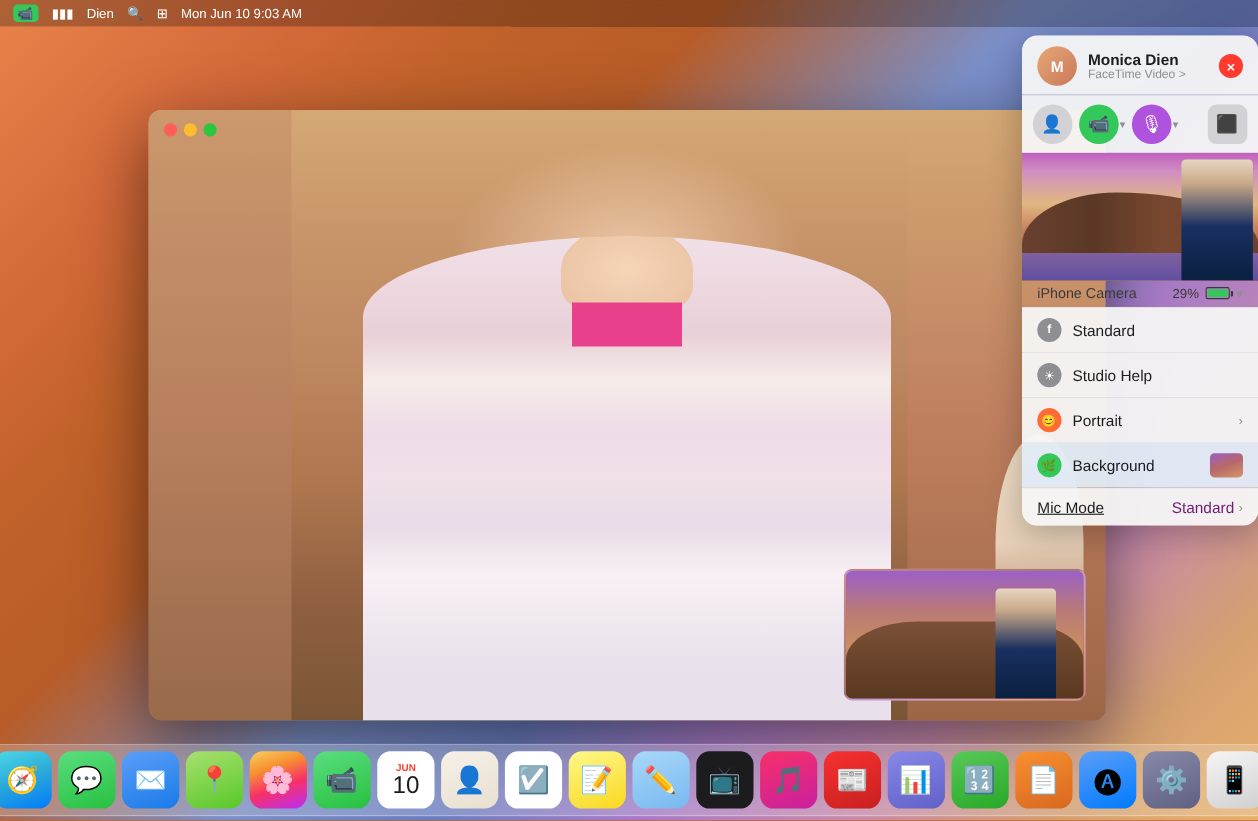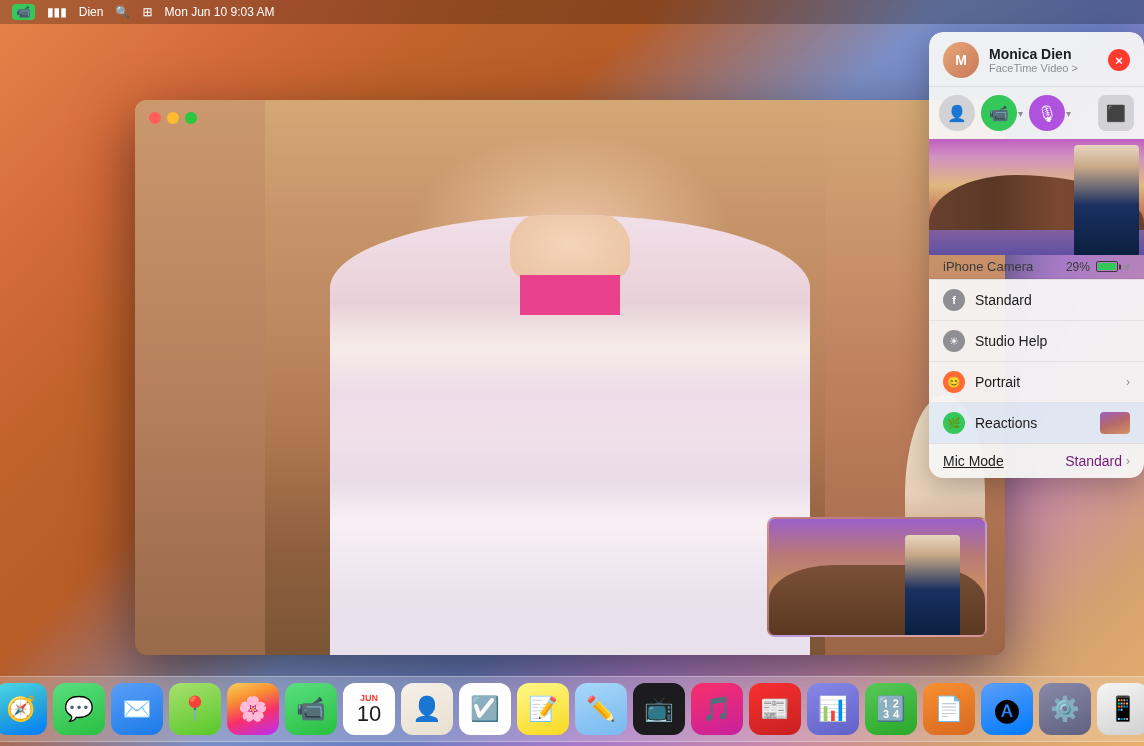--- a/index.html
+++ b/index.html
@@ -578,21 +578,21 @@
       </div>
 
       <div class="menu-item">
         <div class="menu-item-icon" style="background:#ff6b35;color:white;font-size:11px;border-radius:50%;width:22px;height:22px;display:flex;align-items:center;justify-content:center;">😊</div>
         <span class="menu-item-text">Portrait</span>
         <span class="menu-item-chevron">›</span>
       </div>
 
       <div class="menu-item active">
         <div class="menu-item-icon icon-green" style="font-size:11px;">🌿</div>
-        <span class="menu-item-text">Reactions</span>
+        <span class="menu-item-text">Background</span>
         <div class="menu-item-thumb" style="background:linear-gradient(160deg, #9b5fc0 0%, #b86868 50%, #d4956a 100%);"></div>
       </div>
     </div>
 
     <div class="mic-mode-row">
       <span class="mic-label">Mic Mode</span>
       <span class="mic-value">Standard</span>
       <span class="mic-chevron">›</span>
     </div>
 

